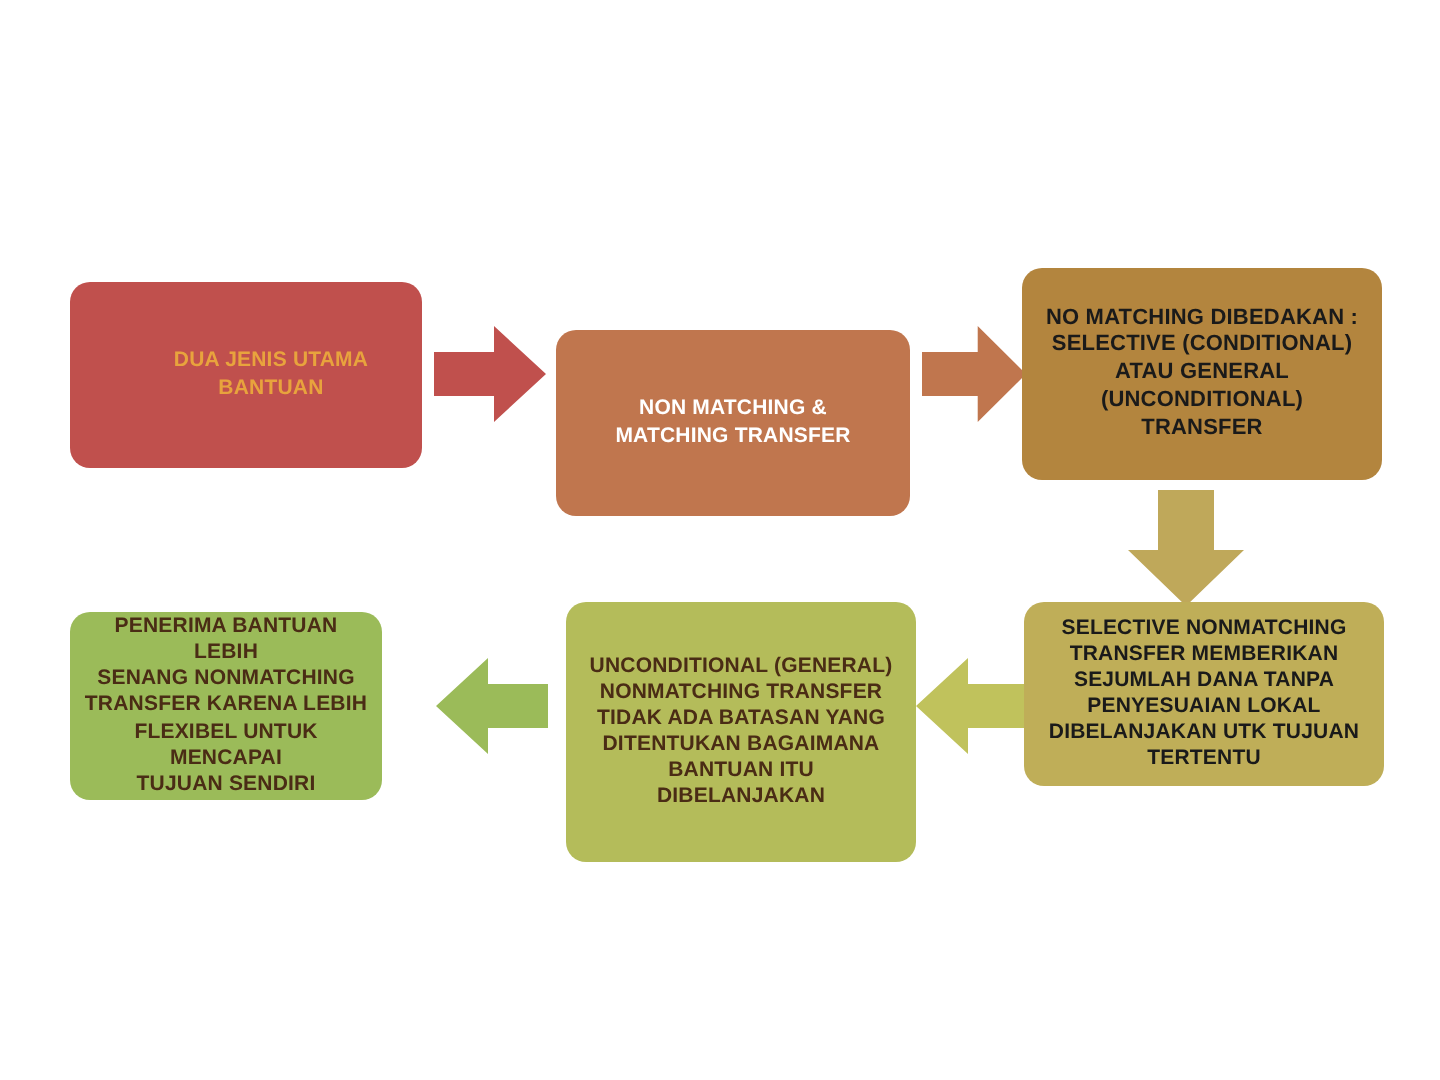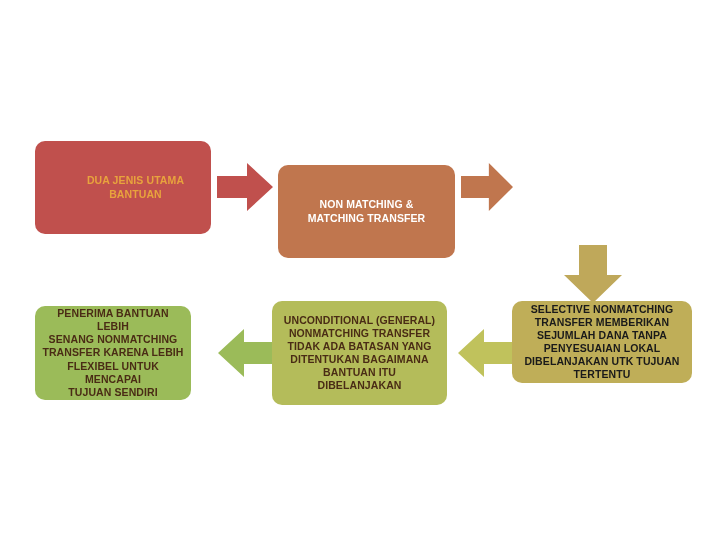--- a/index.html
+++ b/index.html
@@ -53,25 +53,25 @@
     left: 511px; top: 134px;  width: 180px; height: 106px;
     font-size: 11px;
   }
 
   
   #node-penerima-bantuan {
     left: 35px;  top: 306px;  width: 156px; height: 94px;
     font-size: 10.5px;
   }
   #node-unconditional {
-    left: 272px; top: 301px;  width: 175px; height: 104px;
+    left: 283px; top: 301px;  width: 175px; height: 130px;
     font-size: 10.5px;
   }
   #node-selective {
-    left: 512px; top: 301px;  width: 180px; height: 82px;
+    left: 512px; top: 301px;  width: 180px; height: 92px;
     font-size: 10.5px;
   }
 
   
   #arrow-right-1 { left: 217px; top: 159px; width: 56px;  height: 56px; }
   #arrow-right-2 { left: 461px; top: 159px; width: 52px;  height: 56px; }
   #arrow-down-1  { left: 562px; top: 245px; width: 62px;  height: 58px; }
   #arrow-left-1  { left: 458px; top: 325px; width: 56px;  height: 56px; }
   #arrow-left-2  { left: 218px; top: 325px; width: 56px;  height: 56px; }
 </style>
@@ -91,20 +91,25 @@
 
   <div class="node" id="node-nonmatching-matching" style="background: rgb(192, 118, 78); color: rgb(255, 255, 255);">NON MATCHING &amp;
 MATCHING TRANSFER</div>
 
   <div class="arrow" id="arrow-right-2">
     <svg viewBox="0 0 56 56" preserveAspectRatio="none" aria-hidden="true">
       <polygon class="arrow-shape" points="0,17 30,17 30,4 56,28 30,52 30,39 0,39" fill="#C0764E"></polygon>
     </svg>
   </div>
 
+  <div class="node" id="node-no-matching-dibedakan" style="background: rgb(179, 133, 62); color: rgb(26, 26, 26);">NO MATCHING DIBEDAKAN :
+SELECTIVE (CONDITIONAL)
+ATAU GENERAL
+(UNCONDITIONAL)
+TRANSFER</div>
 
   <div class="arrow" id="arrow-down-1">
     <svg viewBox="0 0 62 58" preserveAspectRatio="none" aria-hidden="true">
       <polygon class="arrow-shape" points="17,0 45,0 45,30 60,30 31,58 2,30 17,30" fill="#BFA85A"></polygon>
     </svg>
   </div>
 
   <div class="node" id="node-penerima-bantuan" style="background: rgb(155, 187, 89); color: rgb(74, 44, 21);">PENERIMA BANTUAN LEBIH
 SENANG  NONMATCHING
 TRANSFER KARENA LEBIH

